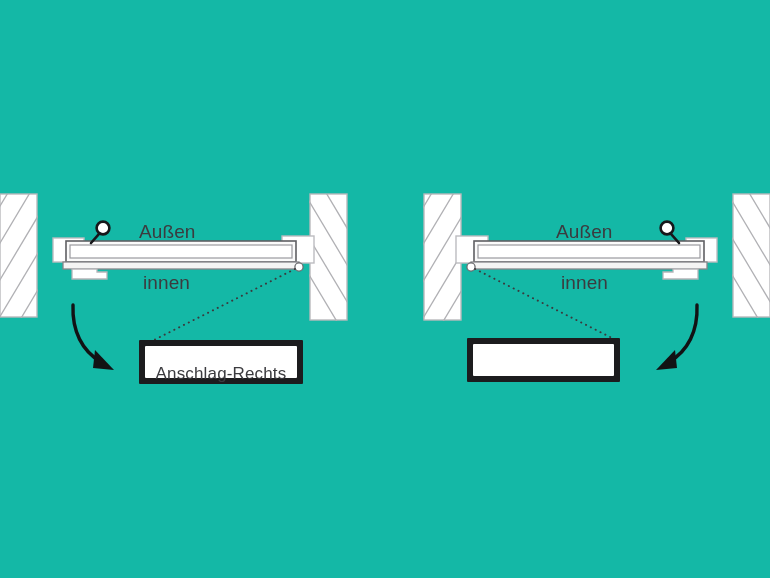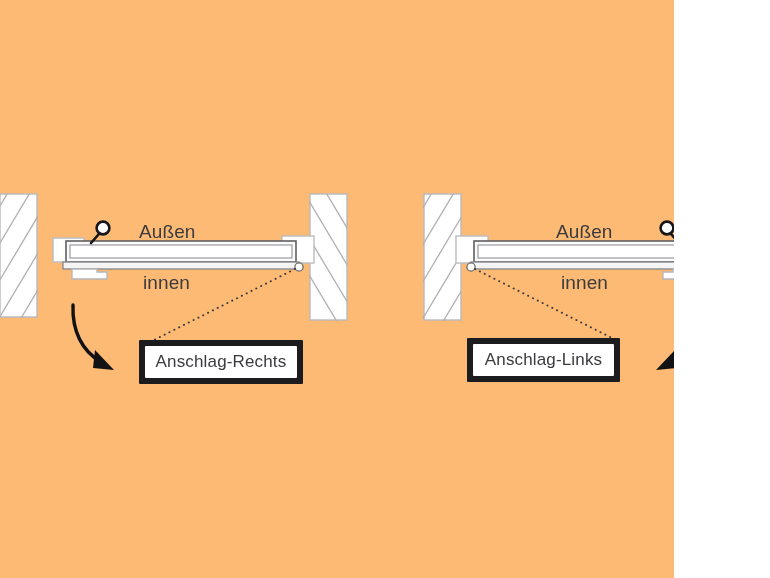--- a/index.html
+++ b/index.html
@@ -5,23 +5,23 @@
   html, body {
     margin: 0;
     padding: 0;
     background: #ffffff;
   }
   body {
     font-family: "Liberation Sans", sans-serif;
   }
   #stage {
     position: relative;
-    width: 674px;
+    width: 770px;
     height: 578px;
-    background: #fdba74;
+    background: #14b8a6;
     overflow: hidden;
   }
   #diagram-svg {
     position: absolute;
     left: 0;
     top: 0;
     width: 770px;
     height: 578px;
     display: block;
   }
@@ -55,20 +55,21 @@
   .box-label {
     position: absolute;
     display: flex;
     align-items: center;
     justify-content: center;
     font-family: "Liberation Sans", sans-serif;
     font-size: 17px;
     color: #3b3b3f;
     white-space: nowrap;
     letter-spacing: .15px;
+    margin-top: 12px;
   }
 </style>
 </head>
 <body>
 
 <div id="stage">
 
   <svg id="diagram-svg" viewBox="0 0 770 578">
     <defs>
       <clipPath id="clipWallL1">
@@ -200,15 +201,14 @@
   <div class="side-text text-aussen" style="left:139px; top:221px;">Außen</div>
 
   <div class="side-text text-innen" style="left:143px; top:272px;">innen</div>
 
   <div class="box-label" style="left:145px; top:346px; width:152px; height:32px;">Anschlag-Rechts</div>
 
   <div class="side-text text-aussen" style="left:556px; top:221px;">Außen</div>
 
   <div class="side-text text-innen" style="left:561px; top:272px;">innen</div>
 
-  <div class="box-label" style="left:473px; top:344px; width:141px; height:32px;">Anschlag-Links</div>
 
 </div>
 
 </body></html>

